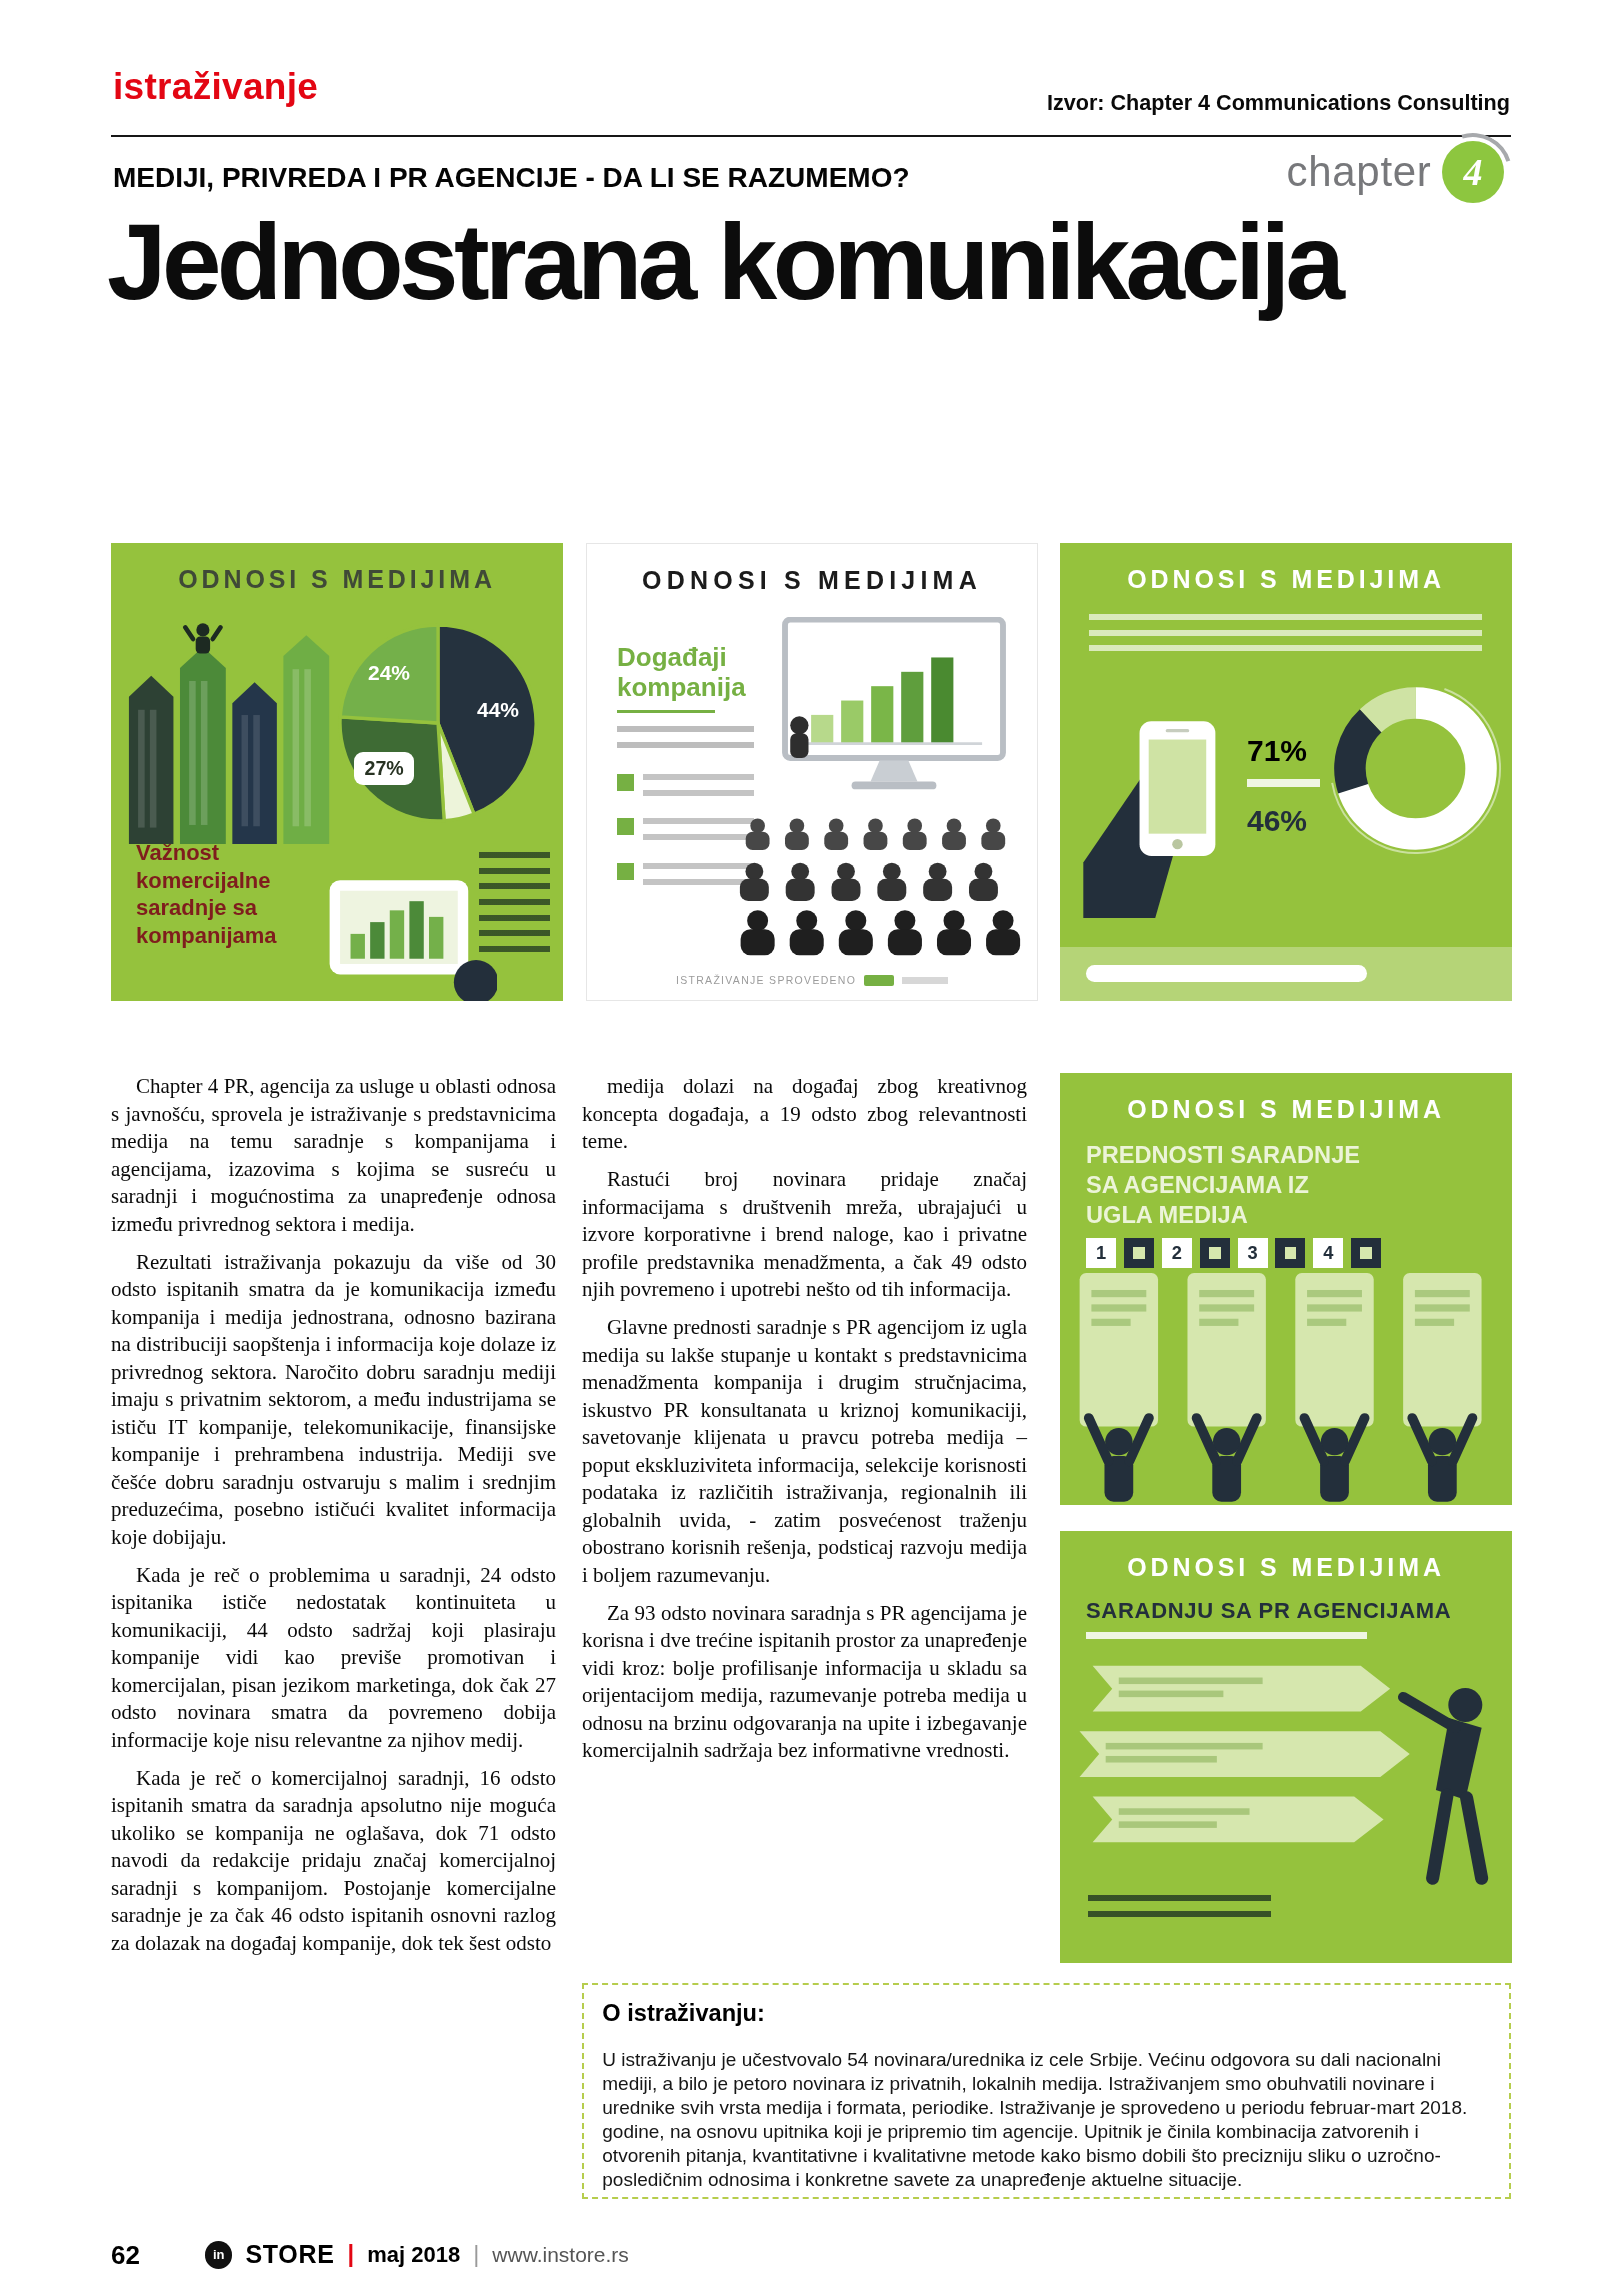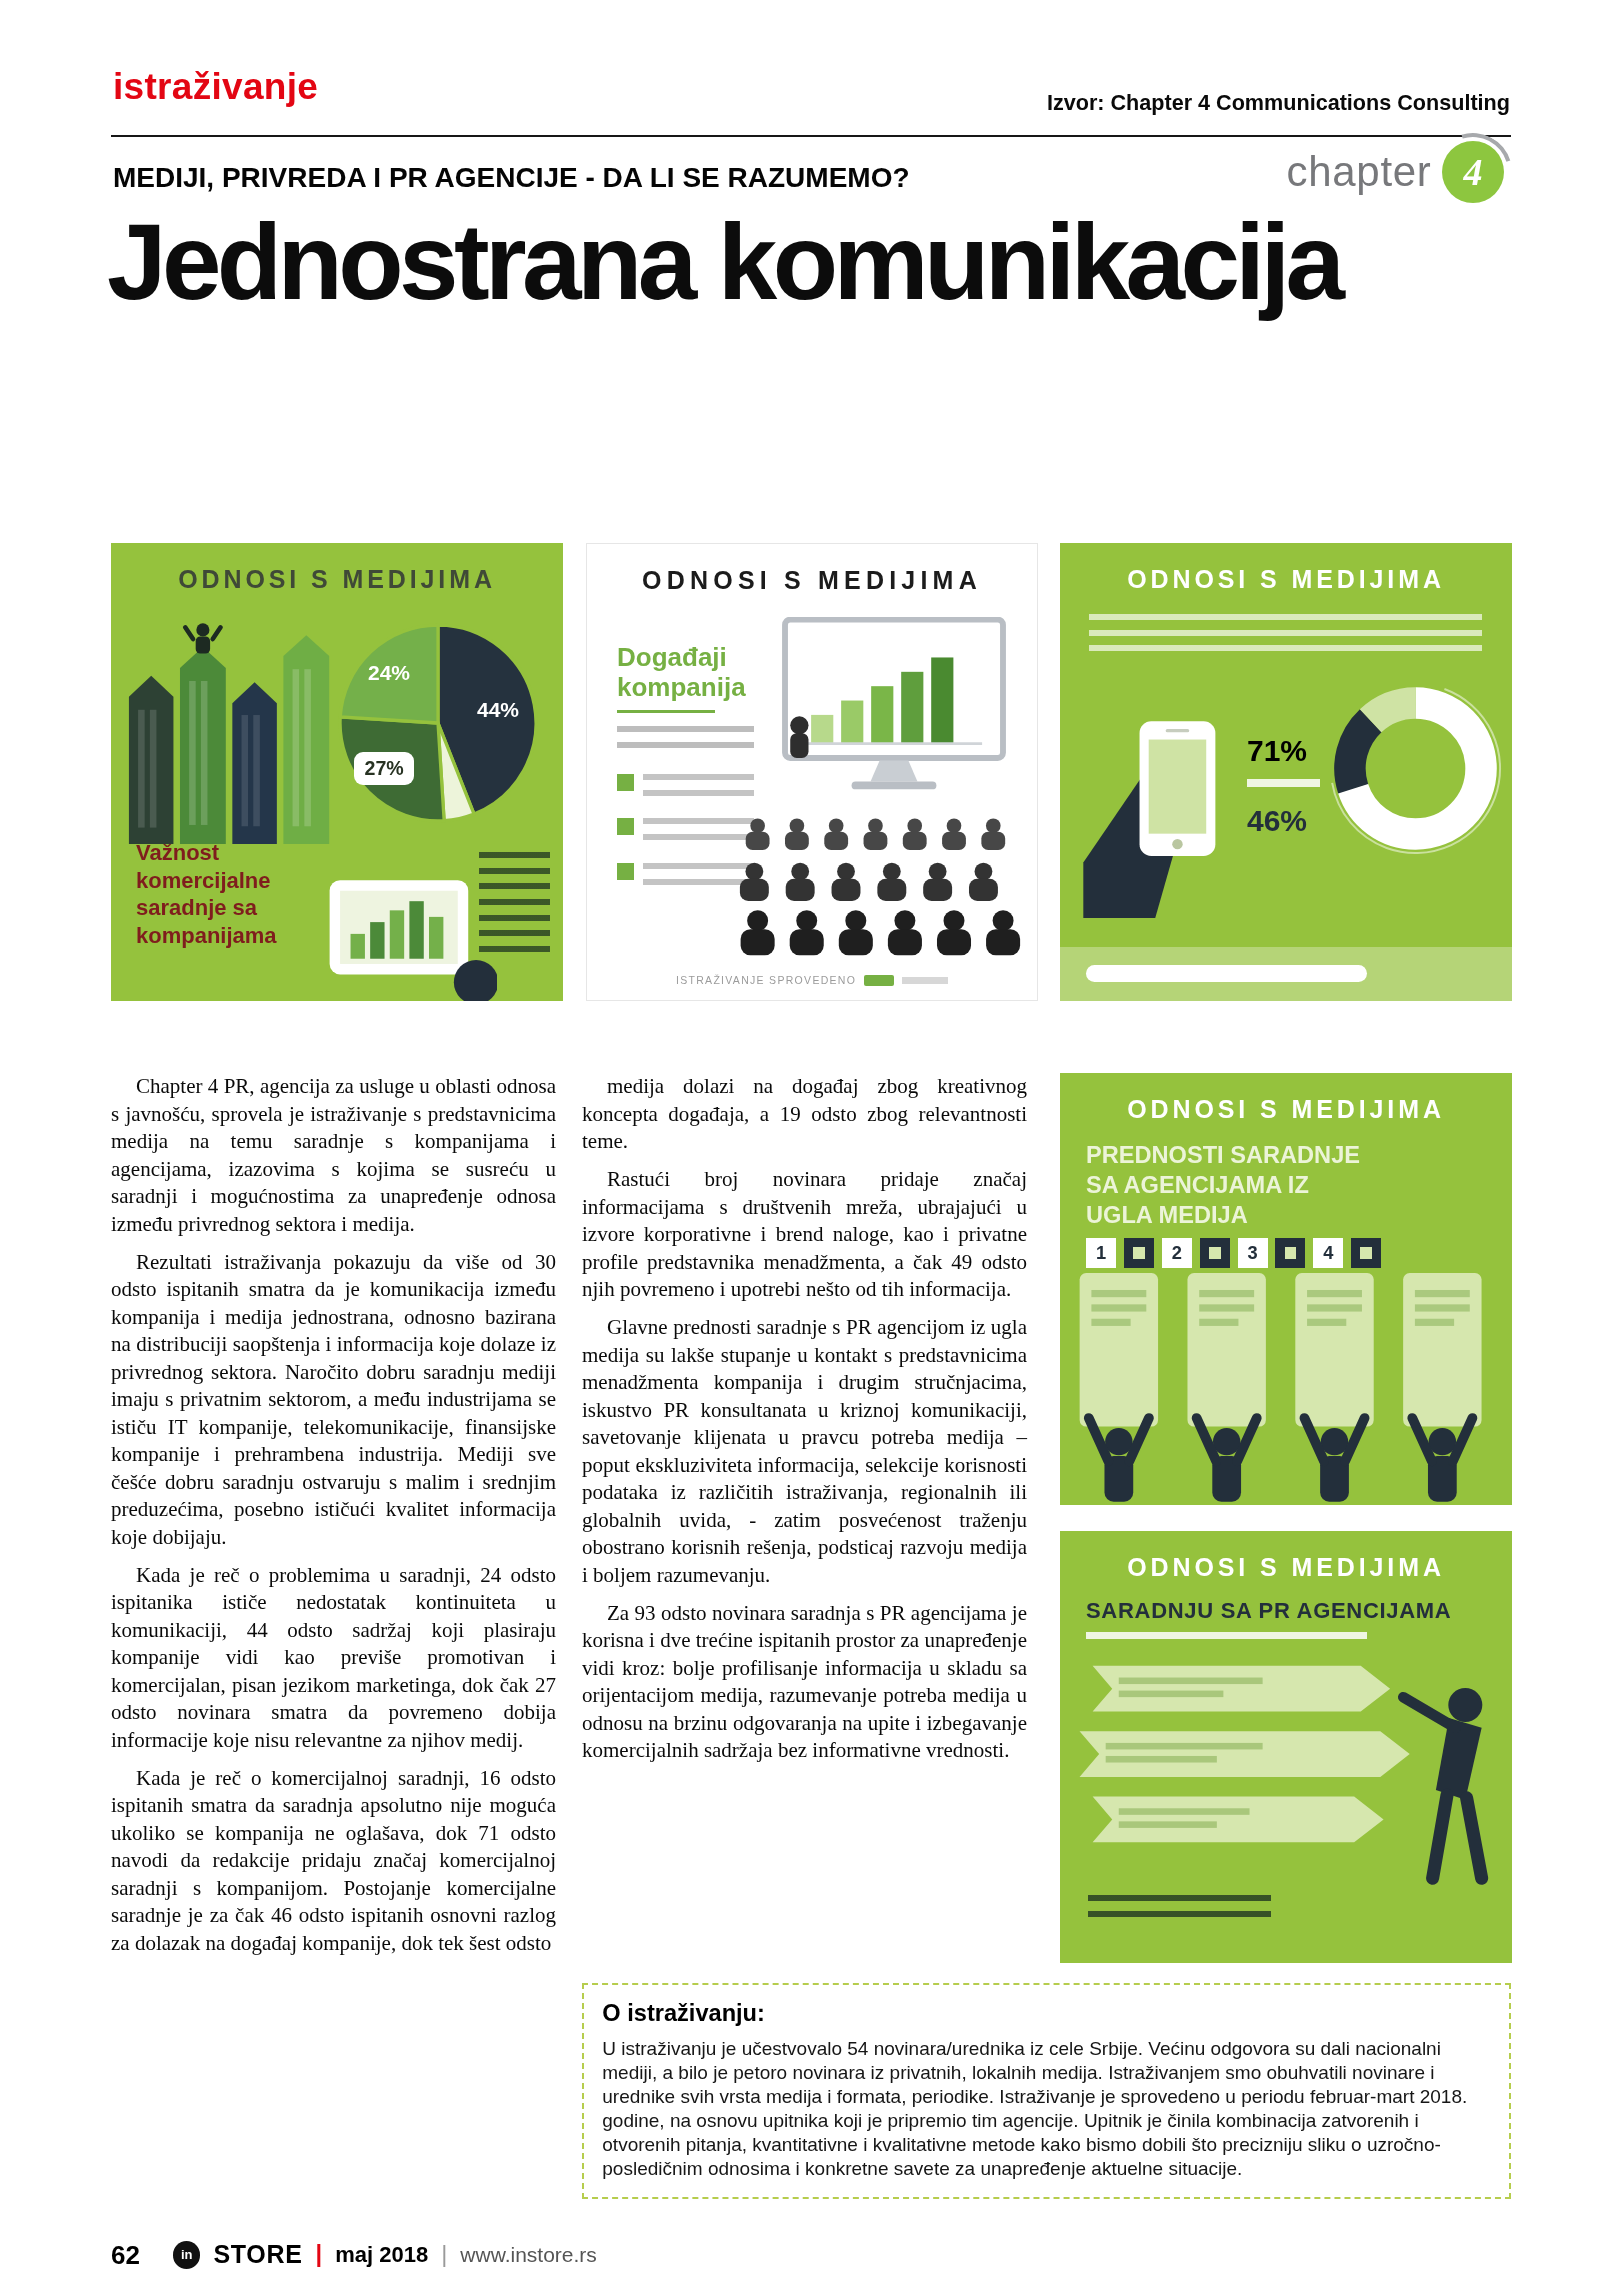--- a/index.html
+++ b/index.html
@@ -107,27 +107,27 @@
 
   
   .bodycol { position:absolute; top:1073px; width:445px;
     font:21px/27.5px "Liberation Serif", serif; text-align:justify; color:#0a0a0a; }
   .col1 { left:111px; } .col2 { left:582px;font-family:Liberation Serif, serif; }
   .bodycol p { text-indent:25px; margin-bottom:10.5px; }
 
   
   .about { position:absolute; left:582px; top:1983px; width:929px; height:216px;
     border:2.6px dashed #b6cd4d; padding:14.4px 18.3px; background:#fff; }
-  .about-title { font:bold 23.6px/1.2 "Liberation Sans", sans-serif; color:#000; margin-bottom:9px; }
+  .about-title { font:bold 23.6px/1.2 "Liberation Sans", sans-serif; color:#000; margin-bottom:20px; }
   .about-body  { font:19px/24px "Liberation Sans", sans-serif; color:#161616; }
 
   
   .footer { position:absolute; left:111px; top:2241px; display:flex; align-items:center; gap:13px;
     font-family:"Liberation Sans", sans-serif; }
-  .page-num { font:bold 26px/1 "Liberation Sans", sans-serif; margin-right:20px; }
+  .page-num { font:bold 26px/1 "Liberation Sans", sans-serif; margin-right:52px; }
   .instore-badge { width:27.5px; height:27.5px; border-radius:50%; background:#111; color:#fff;
     display:flex; align-items:center; justify-content:center; font:bold 13px/1 "Liberation Sans", sans-serif; }
   .brand { font:bold 25px/1 "Liberation Sans", sans-serif; letter-spacing:0.7px; }
   .sep-red  { color:#e30613; font:bold 23.6px/1 "Liberation Sans", sans-serif; }
   .sep-gray { color:#9a9a9a; font:23.6px/1 "Liberation Sans", sans-serif; }
   .date { font:bold 22px/1 "Liberation Sans", sans-serif; }
   .site { font:21px/1 "Liberation Sans", sans-serif; color:#555; }
 </style>
 </head>
 <body>

